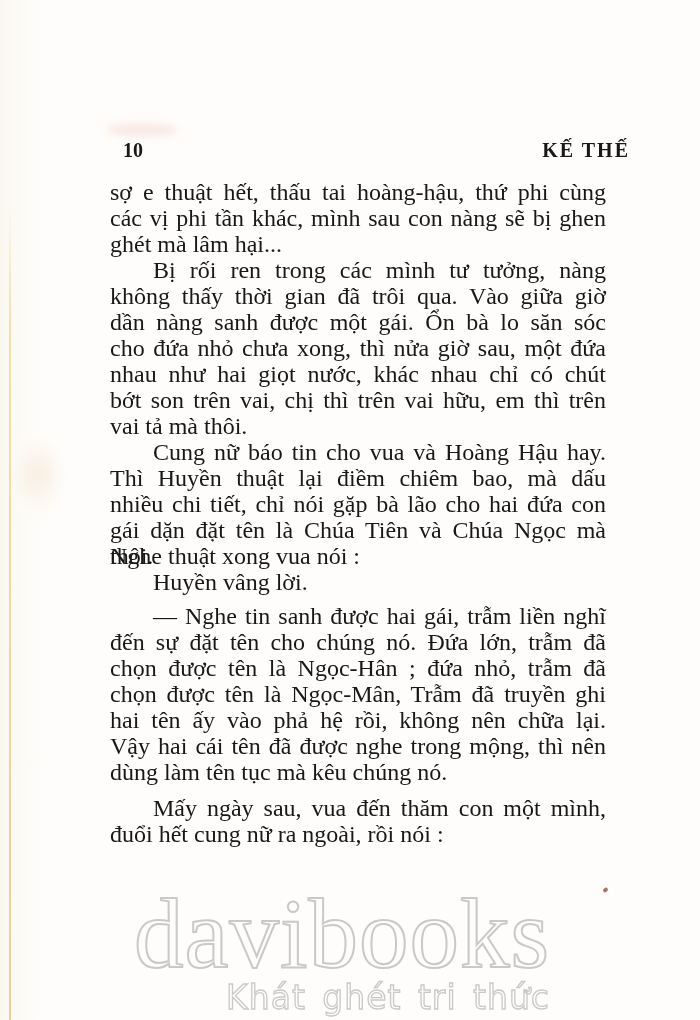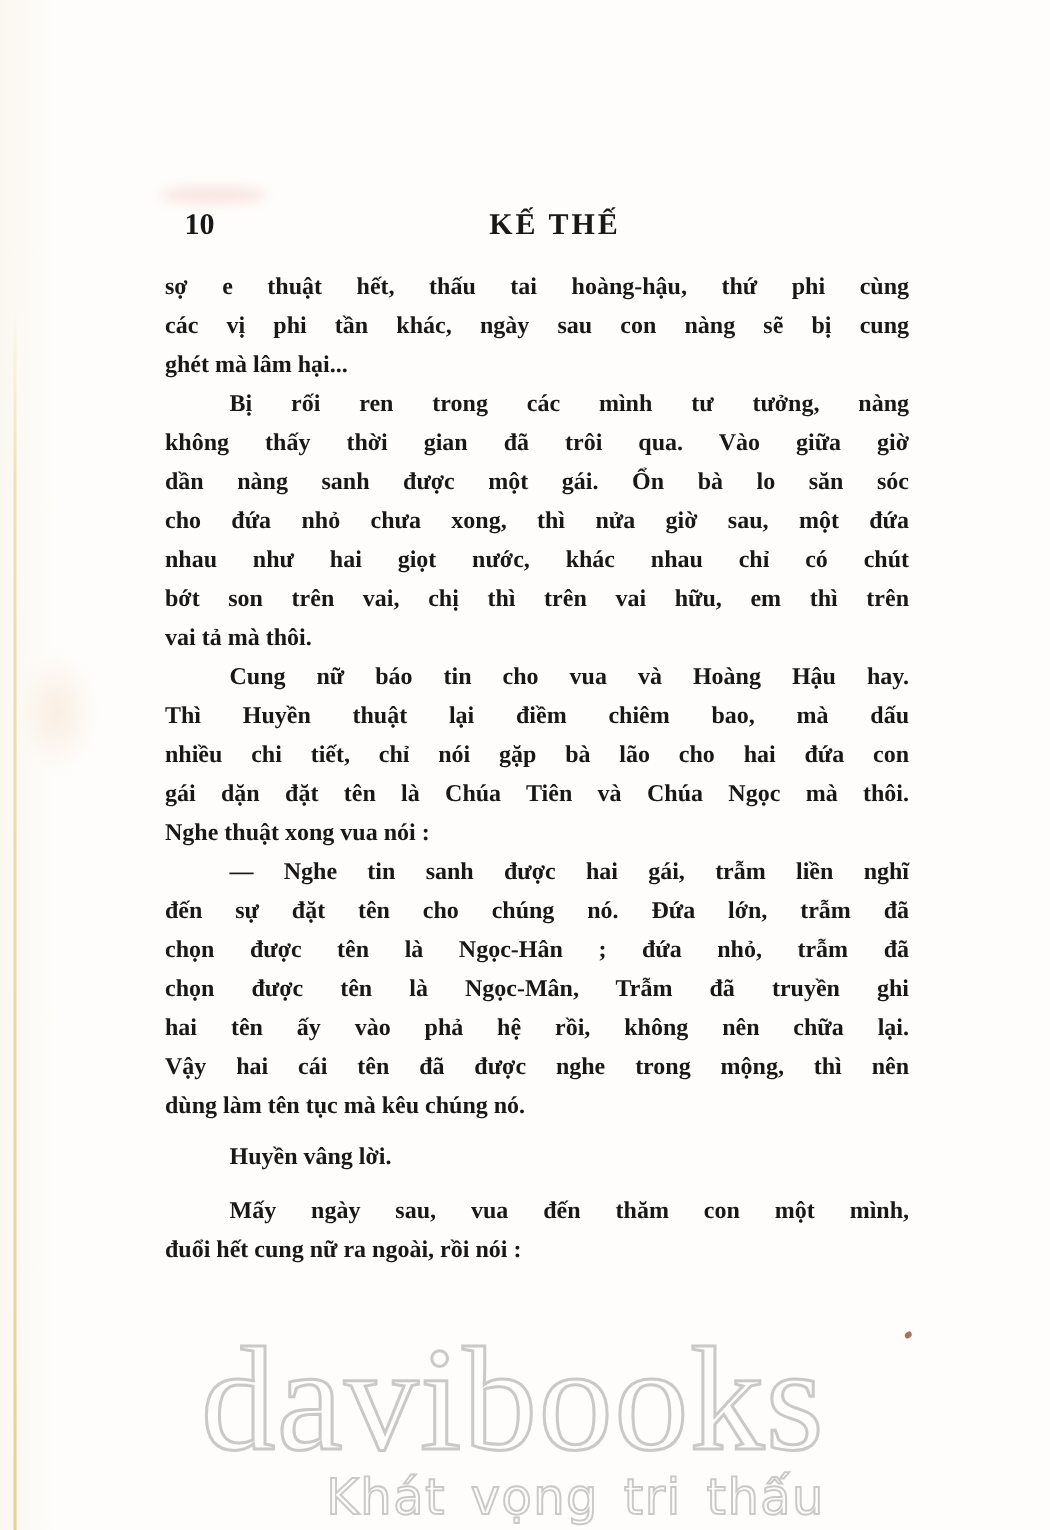--- a/index.html
+++ b/index.html
@@ -37,29 +37,28 @@
   }
 
   
   .header { position: absolute; top: 139px; left: 0; width: 644px; height: 28px; }
   .pagenum {
     position: absolute; left: 123px; top: 0;
     font-size: 20px; font-weight: bold;
   }
   .running-title {
     position: absolute; left: 110px; width: 520px; top: 0;
-    text-align: center; font-size: 20px; font-weight: bold; letter-spacing: 2px;
+    text-align: right; font-size: 20px; font-weight: bold; letter-spacing: 2px;
   }
 
   
   #text-block {
     position: absolute; left: 110px; top: 179px; width: 496px;
-    font-size: 16px; line-height: 26px;
+    font-size: 24px; line-height: 26px;
     color: var(--ink, #181818);
-    font-weight: bold;
   }
   .line {
     height: 26px;
     text-align: justify;
     text-align-last: justify;
     white-space: normal;
   }
   .line.last { text-align-last: left; }
   .line.first { text-indent: 43px; }
   .para { margin: 0; }
@@ -96,55 +95,55 @@
   <div class="speck"></div>
 
   <div class="header">
     <span class="pagenum">10</span>
     <span class="running-title">KẾ THẾ</span>
   </div>
 
   <div id="text-block">
       <div class="para">
         <div class="line">sợ e thuật hết, thấu tai hoàng-hậu, thứ phi cùng</div>
-        <div class="line">các vị phi tần khác, ngày sau con nàng sẽ bị cung</div>
+        <div class="line">các vị phi tần khác, mình sau con nàng sẽ bị ghen</div>
         <div class="line last">ghét mà lâm hại...</div>
       </div>
       <div class="para">
         <div class="line first">Bị rối ren trong các mình tư tưởng, nàng</div>
         <div class="line">không thấy thời gian đã trôi qua. Vào giữa giờ</div>
         <div class="line">dần nàng sanh được một gái. Ổn bà lo săn sóc</div>
         <div class="line">cho đứa nhỏ chưa xong, thì nửa giờ sau, một đứa</div>
         <div class="line">nhau như hai giọt nước, khác nhau chỉ có chút</div>
         <div class="line">bớt son trên vai, chị thì trên vai hữu, em thì trên</div>
         <div class="line last">vai tả mà thôi.</div>
       </div>
       <div class="para">
         <div class="line first">Cung nữ báo tin cho vua và Hoàng Hậu hay.</div>
         <div class="line">Thì Huyền thuật lại điềm chiêm bao, mà dấu</div>
         <div class="line">nhiều chi tiết, chỉ nói gặp bà lão cho hai đứa con</div>
         <div class="line">gái dặn đặt tên là Chúa Tiên và Chúa Ngọc mà thôi.</div>
         <div class="line last">Nghe thuật xong vua nói :</div>
       </div>
       <div class="para">
+        <div class="line first last">Huyền vâng lời.</div>
+      </div>
+      <div class="para">
         <div class="line first">— Nghe tin sanh được hai gái, trẫm liền nghĩ</div>
         <div class="line">đến sự đặt tên cho chúng nó. Đứa lớn, trẫm đã</div>
         <div class="line">chọn được tên là Ngọc-Hân ; đứa nhỏ, trẫm đã</div>
         <div class="line">chọn được tên là Ngọc-Mân, Trẫm đã truyền ghi</div>
         <div class="line">hai tên ấy vào phả hệ rồi, không nên chữa lại.</div>
         <div class="line">Vậy hai cái tên đã được nghe trong mộng, thì nên</div>
         <div class="line last">dùng làm tên tục mà kêu chúng nó.</div>
       </div>
       <div class="para">
-        <div class="line first last">Huyền vâng lời.</div>
-      </div>
-      <div class="para">
         <div class="line first">Mấy ngày sau, vua đến thăm con một mình,</div>
         <div class="line last">đuổi hết cung nữ ra ngoài, rồi nói :</div>
       </div>
     </div>
 
   <div class="watermark">
     <div class="wm-logo">davibooks</div>
-    <div class="wm-tagline">Khát vọng tri thấu</div>
+    <div class="wm-tagline">Khát ghét tri thức</div>
   </div>
 
 </div>
 
 </body></html>

